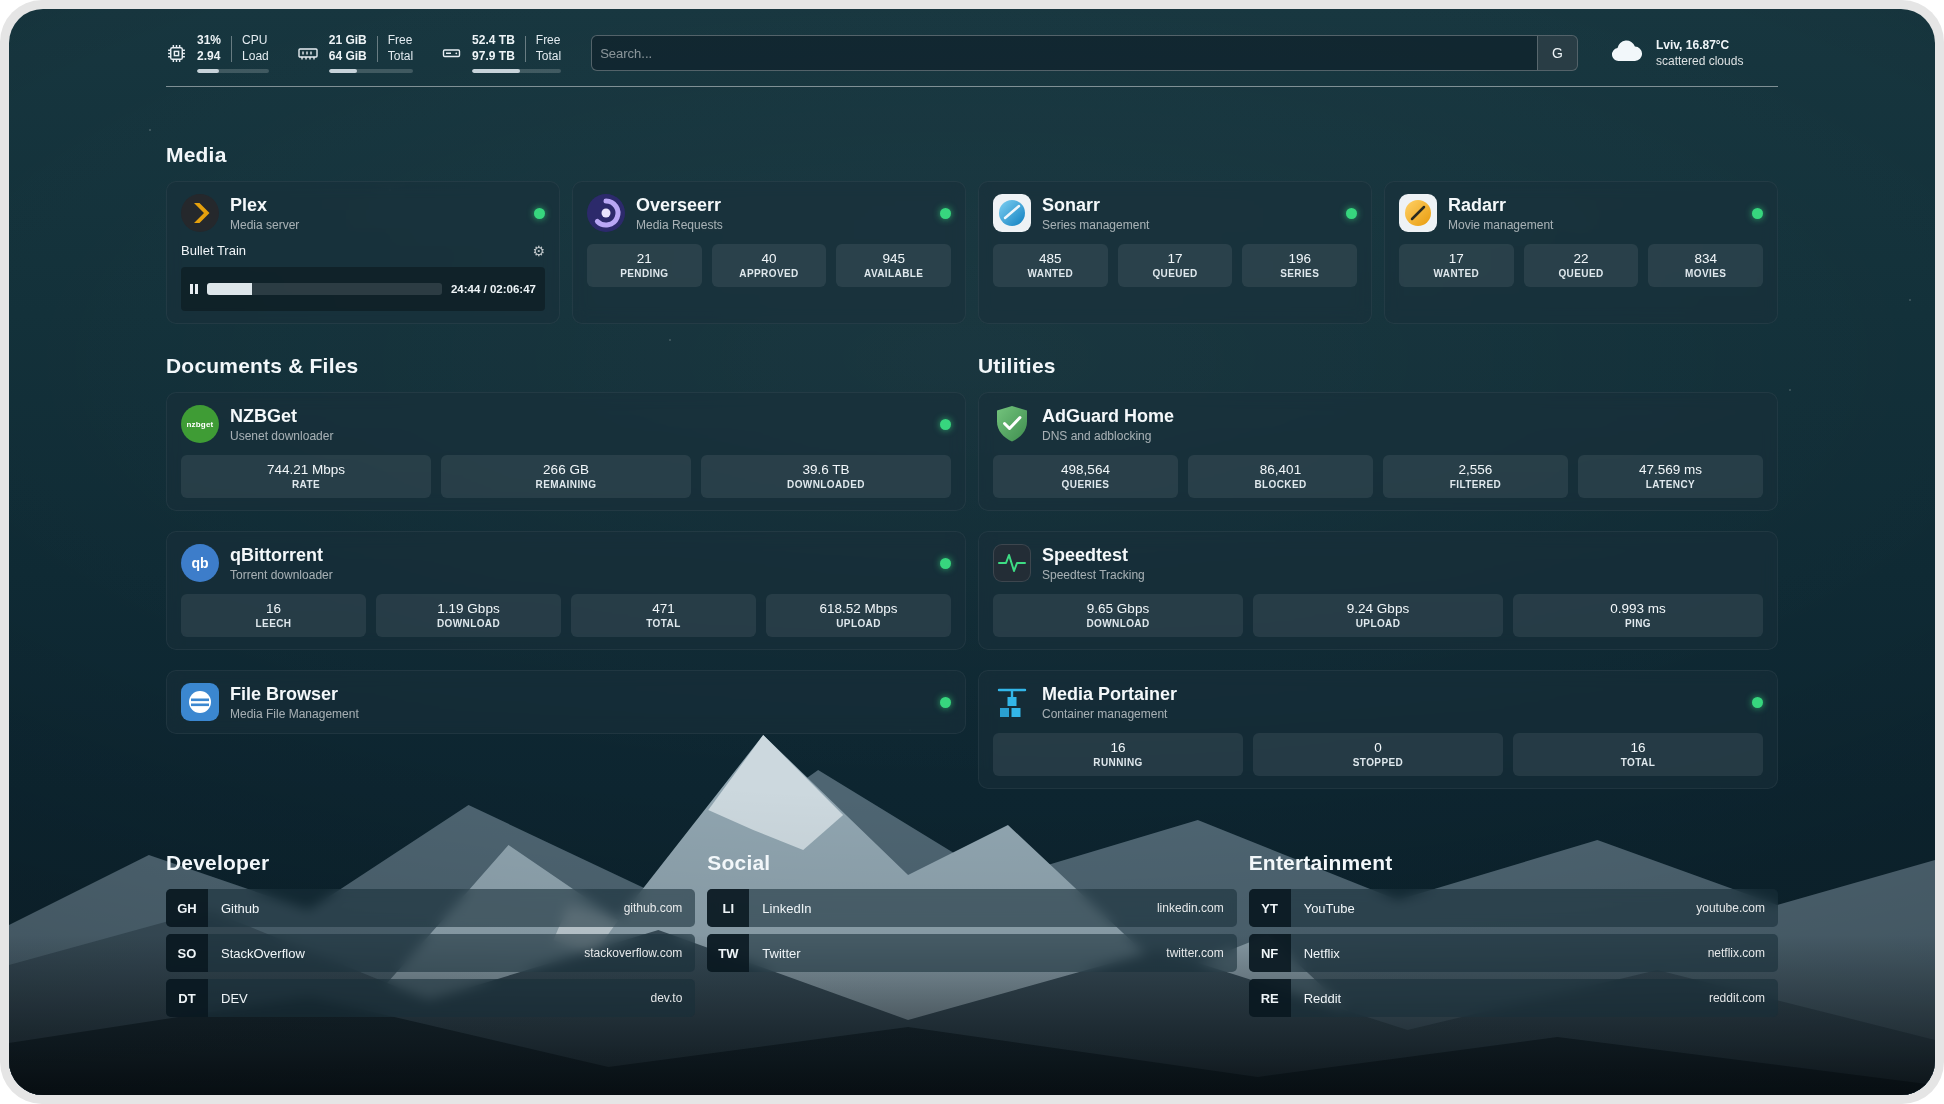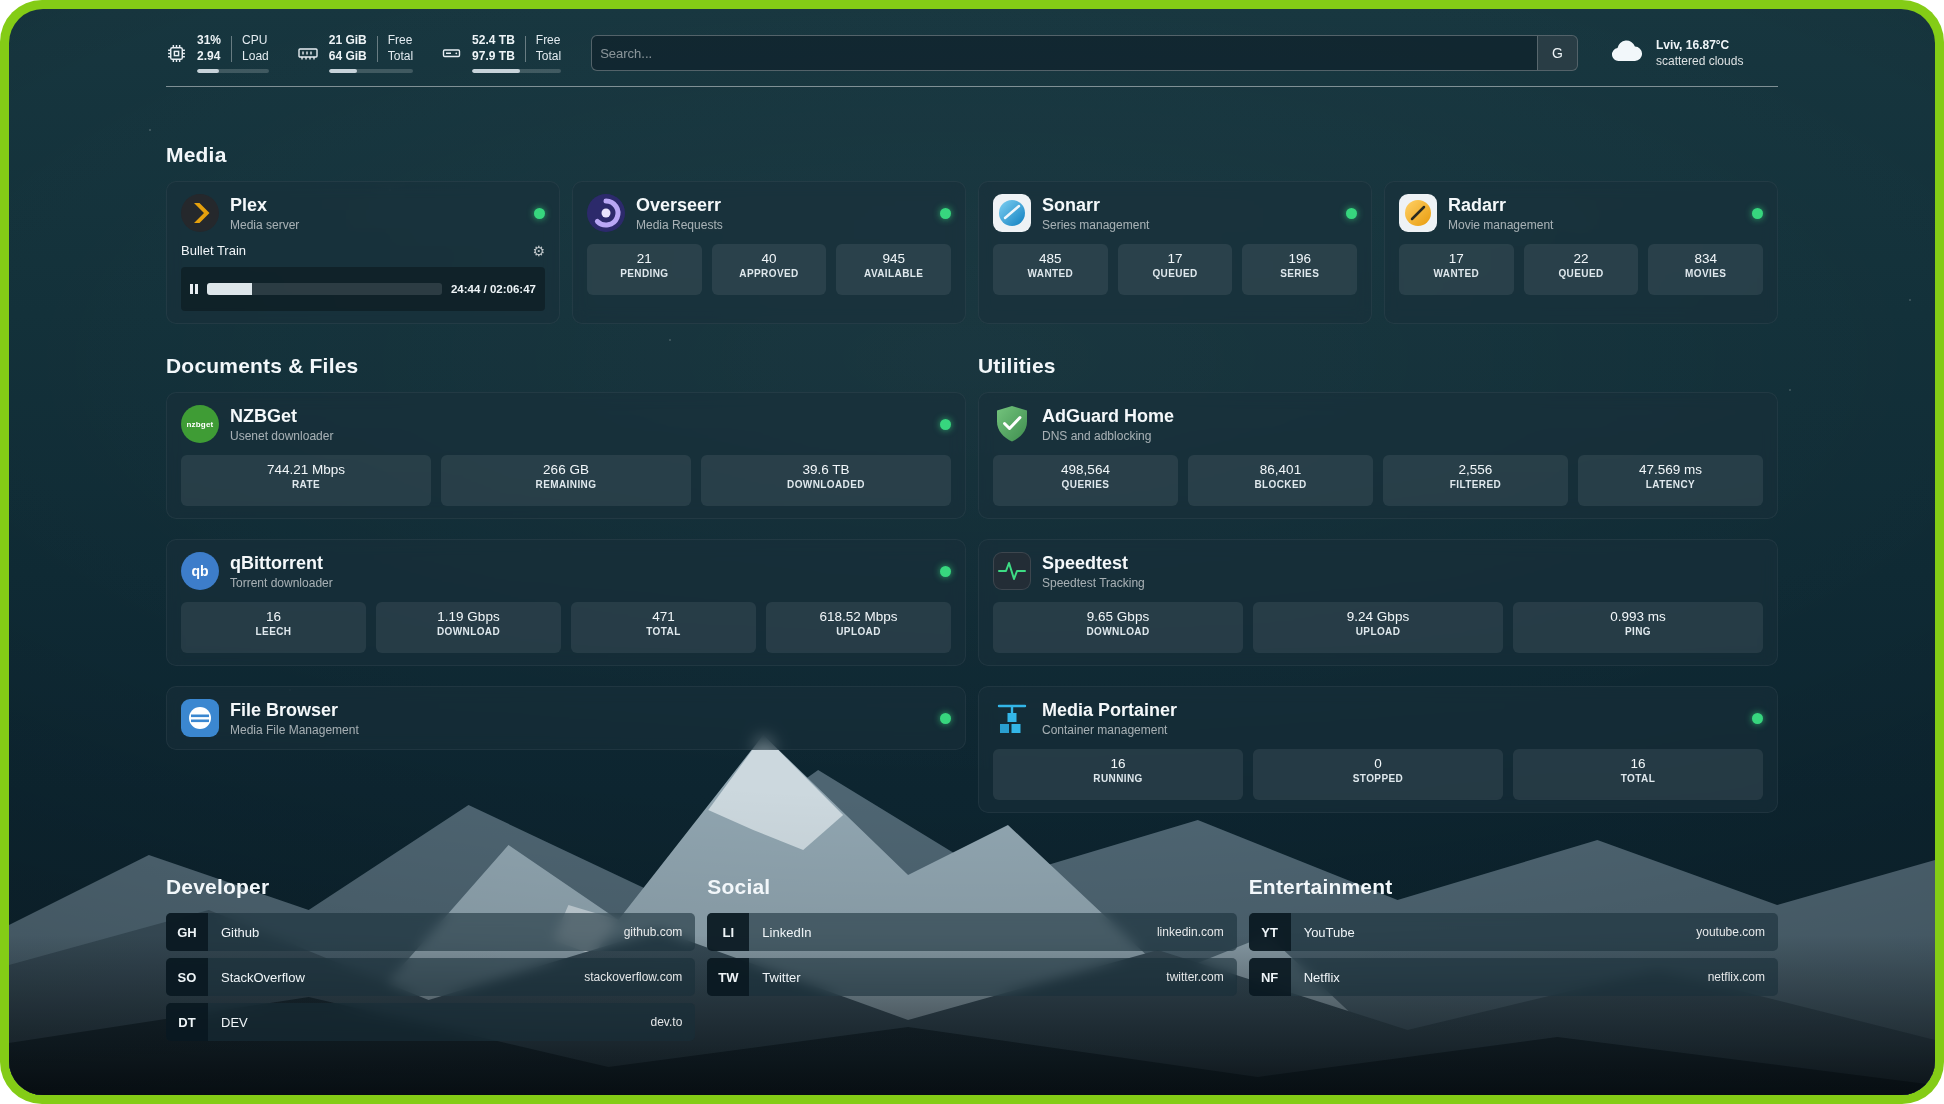--- a/index.html
+++ b/index.html
@@ -1,17 +1,17 @@
 <!DOCTYPE html>
 <html><head>
 <meta charset="utf-8">
 <style>
   * { box-sizing: border-box; margin: 0; padding: 0; }
   html, body { width: 1944px; height: 1104px; background: #ffffff; font-family: "Liberation Sans", sans-serif; }
-  .frame { position: relative; width: 1944px; height: 1104px; background: #84cc16; border-radius: 42px; overflow: hidden; }
+  .frame { position: relative; width: 1944px; height: 1104px; background: #e5e5e5; border-radius: 42px; overflow: hidden; }
   .app {
     position: absolute; inset: 9px; border-radius: 34px; overflow: hidden;
     background: linear-gradient(180deg, #17363f 0%, #123039 28%, #0f2a34 52%, #0d2530 72%, #0c212b 100%);
     color: #eef4f7;
   }
   .vignette { position: absolute; inset: 0; background: radial-gradient(130% 90% at 50% 32%, rgba(255,255,255,0.035) 0%, rgba(0,0,0,0.0) 45%, rgba(0,0,0,0.28) 100%); pointer-events: none; }
   .stars { position: absolute; top: 120px; left: 140px; width: 2px; height: 2px; border-radius: 50%; background: rgba(255,255,255,0.22);
     box-shadow: 240px 60px 0 rgba(255,255,255,0.18), 520px 210px 0 rgba(255,255,255,0.2), 880px 120px 0 rgba(255,255,255,0.16),
       1150px 330px 0 rgba(255,255,255,0.2), 1430px 90px 0 rgba(255,255,255,0.18), 1640px 260px 0 rgba(255,255,255,0.2),
       390px 420px 0 rgba(255,255,255,0.14), 1020px 470px 0 rgba(255,255,255,0.16), 1530px 480px 0 rgba(255,255,255,0.15),
@@ -53,21 +53,21 @@
   .media-grid { display: grid; grid-template-columns: repeat(4, 1fr); gap: 12px; }
 
   .card { position: relative; background: rgba(26,48,58,0.55); border: 1px solid rgba(255,255,255,0.05); border-radius: 10px; padding: 12px 14px; backdrop-filter: blur(8px); }
   .card-head { display: flex; align-items: center; gap: 11px; }
   .titles { display: flex; flex-direction: column; gap: 2px; }
   .app-name { font-size: 18px; font-weight: 600; color: #f4f8fa; }
   .app-sub { font-size: 12px; color: rgba(255,255,255,0.62); }
   .dot { width: 11px; height: 11px; border-radius: 50%; background: #37d67e; box-shadow: 0 0 7px rgba(55,214,126,0.75); margin-left: auto; flex: none; }
 
   .stats { display: flex; gap: 10px; margin-top: 12px; }
-  .stat { flex: 1; background: rgba(255,255,255,0.08); border-radius: 6px; padding: 7px 4px 16px; text-align: center; }
+  .stat { flex: 1; background: rgba(255,255,255,0.08); border-radius: 6px; padding: 7px 4px 8px; text-align: center; }
   .stat-v { font-size: 13.5px; font-weight: 500; color: #f2f7fa; }
   .stat-l { font-size: 10px; font-weight: 700; letter-spacing: 0.4px; color: #dfe8ed; margin-top: 2px; }
 
   .appicon { width: 38px; height: 38px; border-radius: 9px; display: flex; align-items: center; justify-content: center; flex: none; overflow: hidden; }
   .ai-plex { border-radius: 50%; background: #25282c; }
   .ai-overseerr { border-radius: 50%; background: #272b5e; }
   .ai-sonarr { background: #eef2f5; }
   .ai-radarr { background: #eef2f5; }
   .ai-nzbget { border-radius: 50%; background: #3f9c35; }
   .ai-qbit { border-radius: 50%; background: #3d7dca; }
@@ -582,18 +582,23 @@
           <div class="bm-row">
             <span class="bm-abbr">YT</span>
             <span class="bm-name">YouTube</span>
             <span class="bm-url">youtube.com</span>
           </div>
           <div class="bm-row">
             <span class="bm-abbr">NF</span>
             <span class="bm-name">Netflix</span>
             <span class="bm-url">netflix.com</span>
           </div>
+          <div class="bm-row">
+            <span class="bm-abbr">RE</span>
+            <span class="bm-name">Reddit</span>
+            <span class="bm-url">reddit.com</span>
+          </div>
         </div>
       </div>
 
     </div>
   </div>
 </div>
 
 </body></html>

